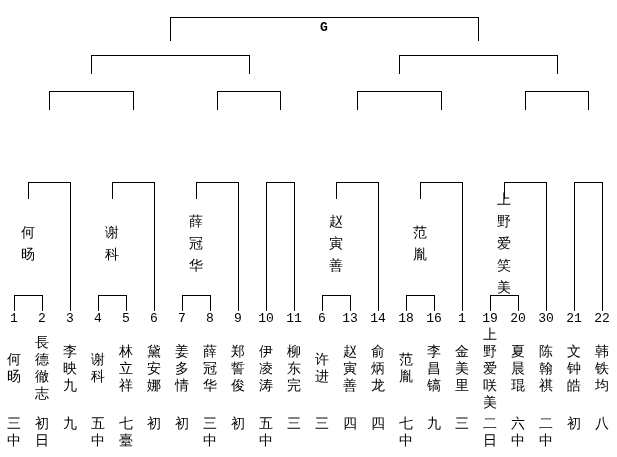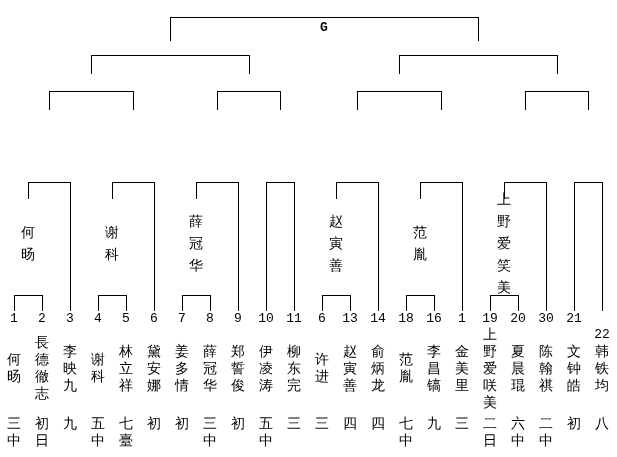--- a/index.html
+++ b/index.html
@@ -309,21 +309,21 @@
     </div>
     <div class="pnum" style="left: 560px; top: 312px; width: 28px;">21</div>
     <div class="vtext" style="left: 565px; top: 343px; width: 18px;">
       <span style="height: 17px; line-height: 17px;">文</span>
       <span style="height: 17px; line-height: 17px;">钟</span>
       <span style="height: 17px; line-height: 17px;">皓</span>
     </div>
     <div class="vtext" style="left: 565px; top: 415px; width: 18px;">
       <span style="height: 17px; line-height: 17px;">初</span>
     </div>
-    <div class="pnum" style="left: 588px; top: 312px; width: 28px; margin-top: 16px;">22</div>
+    <div class="pnum" style="left: 588px; top: 312px; width: 28px;">22</div>
     <div class="vtext" style="left: 593px; top: 343px; width: 18px;">
       <span style="height: 17px; line-height: 17px;">韩</span>
       <span style="height: 17px; line-height: 17px;">铁</span>
       <span style="height: 17px; line-height: 17px;">均</span>
     </div>
     <div class="vtext" style="left: 593px; top: 415px; width: 18px;">
       <span style="height: 17px; line-height: 17px;">八</span>
     </div>
   </div>
 

